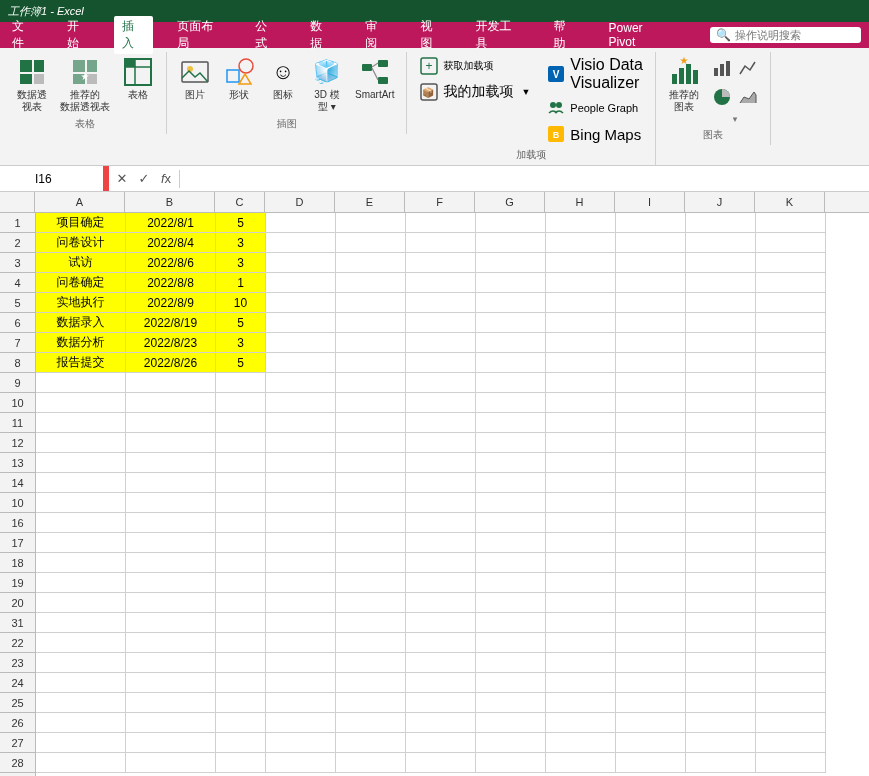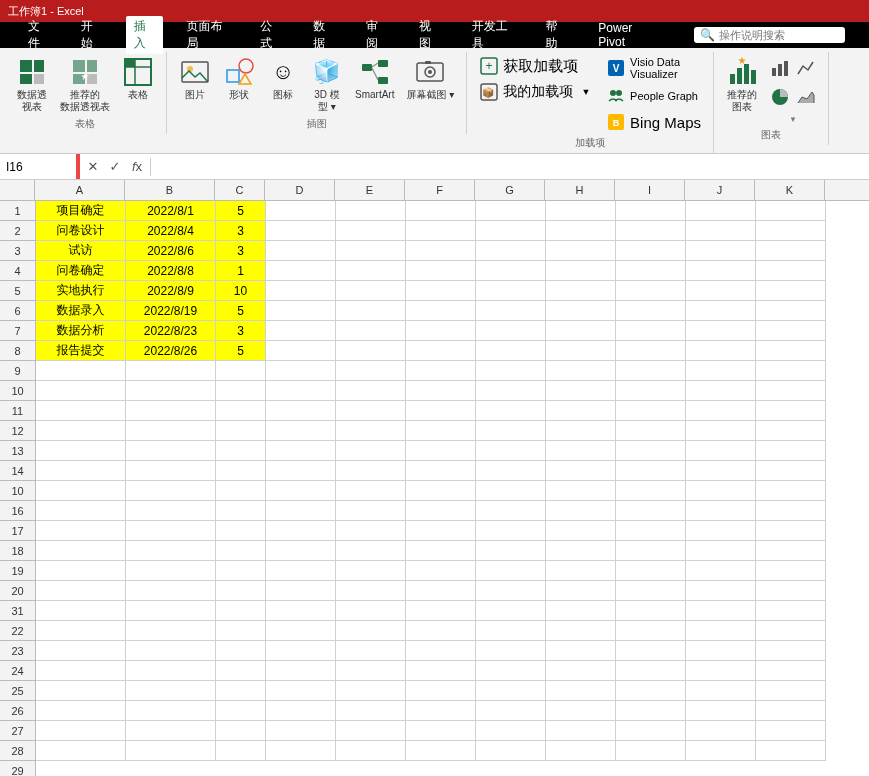--- a/index.html
+++ b/index.html
@@ -1,41 +1,41 @@
 <!DOCTYPE html>
 <html><head>
   <meta charset="utf-8">
   <style>
     * { margin: 0; padding: 0; box-sizing: border-box; }
     body { font-family: 'Microsoft YaHei', 'SimSun', Arial, sans-serif; font-size: 12px; background: #fff; overflow: hidden; }
 
     
-    .title-bar { height: 22px; background: #b91c1c; display: flex; align-items: center; padding: 0 8px; color: #fff; font-size: 11px; }
+    .title-bar { height: 22px; background: #14532d; display: flex; align-items: center; padding: 0 8px; color: #fff; font-size: 11px; font-style: italic; }
 
     
-    .menu-bar { height: 26px; background: #000000; display: flex; align-items: center; padding: 0 20px; gap: 16px; }
+    .menu-bar { height: 26px; background: #be185d; display: flex; align-items: center; padding: 0 4px; gap: 16px; }
     .menu-item { color: #fff; padding: 2px 8px; font-size: 12px; cursor: pointer; border-radius: 2px; }
     .menu-item:hover, .menu-item.active { background: #1a5c38; }
     .menu-item.active { background: #fff; color: #217346; }
 
     
     .ribbon { background: #f3f3f3; border-bottom: 1px solid #ccc; padding: 4px 0 0 0; }
     .ribbon-content { display: flex; align-items: flex-start; padding: 0 4px; gap: 0; }
     .ribbon-group { display: flex; flex-direction: column; align-items: center; border-right: 1px solid #d0d0d0; padding: 2px 8px 0 8px; min-width: 60px; }
     .ribbon-group-items { display: flex; align-items: flex-start; gap: 4px; flex-wrap: wrap; justify-content: center; }
     .ribbon-group-label { font-size: 10px; color: #666; margin-top: 2px; padding-bottom: 3px; }
     .ribbon-btn { display: flex; flex-direction: column; align-items: center; cursor: pointer; padding: 2px 4px; border-radius: 2px; min-width: 40px; }
     .ribbon-btn .icon { width: 32px; height: 32px; display: flex; align-items: center; justify-content: center; font-size: 20px; }
     .ribbon-btn .label { font-size: 10px; color: #333; text-align: center; line-height: 1.2; margin-top: 1px; }
     .addon-item { display: flex; align-items: center; gap: 4px; padding: 2px 4px; cursor: pointer; border-radius: 2px; font-size: 11px; }
     .addon-icon { width: 20px; height: 20px; display: flex; align-items: center; justify-content: center; }
 
     
     .formula-bar { height: 26px; background: #fff; border-bottom: 1px solid #ccc; display: flex; align-items: center; gap: 0; }
-    .cell-ref { width: 80px; border-right: 4px solid #ef4444; padding: 0 6px; font-size: 12px; display: flex; align-items: center; height: 100%; }
+    .cell-ref { width: 80px; border-right: 6px solid #ef4444; padding: 0 6px; font-size: 12px; display: flex; align-items: center; height: 100%; margin-left: 29px; }
     .formula-controls { display: flex; align-items: center; padding: 0 4px; gap: 4px; border-right: 1px solid #ccc; }
     .formula-ctrl-btn { width: 18px; height: 18px; display: flex; align-items: center; justify-content: center; cursor: pointer; color: #555; font-size: 13px; }
     .formula-input { flex: 1; padding: 0 6px; font-size: 12px; border: none; outline: none; height: 100%; }
 
     
     .spreadsheet { display: flex; flex-direction: column; flex: 1; overflow: hidden; }
     .col-headers { display: flex; background: #f3f3f3; border-bottom: 1px solid #bbb; }
     .row-header-spacer { width: 35px; min-width: 35px; border-right: 1px solid #bbb; height: 20px; background: #f3f3f3; }
     .col-header { height: 20px; border-right: 1px solid #bbb; display: flex; align-items: center; justify-content: center; font-size: 11px; color: #333; background: #f3f3f3; cursor: pointer; user-select: none; }
 
@@ -168,66 +168,55 @@
             <svg width="32" height="32" viewBox="0 0 32 32">
               <rect x="3" y="8" width="10" height="7" rx="1" fill="#217346"></rect>
               <rect x="19" y="4" width="10" height="7" rx="1" fill="#217346"></rect>
               <rect x="19" y="21" width="10" height="7" rx="1" fill="#217346"></rect>
               <line x1="13" y1="11" x2="19" y2="7" stroke="#888" stroke-width="1.2"></line>
               <line x1="13" y1="12" x2="19" y2="24" stroke="#888" stroke-width="1.2"></line>
             </svg>
           </div>
           <div class="label">SmartArt</div>
         </div>
-        <div class="ribbon-btn">
-          <div class="icon">
-            <svg width="32" height="32" viewBox="0 0 32 32">
-              <rect x="3" y="7" width="26" height="18" rx="2" fill="none" stroke="#555" stroke-width="1.5"></rect>
-              <circle cx="16" cy="16" r="5" fill="none" stroke="#555" stroke-width="1.5"></circle>
-              <circle cx="16" cy="16" r="2" fill="#555"></circle>
-              <rect x="11" y="5" width="6" height="3" rx="1" fill="#555"></rect>
-            </svg>
-          </div>
-          <div class="label">屏幕截图 ▾</div>
-        </div>
       </div>
       <div class="ribbon-group-label">插图</div>
     </div>
 
     <div class="ribbon-group" style="min-width:200px;">
       <div class="ribbon-group-items" style="justify-content:flex-start;gap:8px;">
         <div style="display:flex;flex-direction:column;gap:2px;">
           <div class="addon-item">
             <div class="addon-icon">
               <svg width="18" height="18" viewBox="0 0 18 18">
                   <rect x="1" y="1" width="16" height="16" rx="2" fill="none" stroke="#217346" stroke-width="1.5"></rect>
                   <text x="9" y="13" font-size="12" fill="#217346" text-anchor="middle">+</text>
                 </svg>
             </div>
-            <span style="font-size:15px;">获取加载项</span>
+            <span style="font-size:10px;">获取加载项</span>
           </div>
           <div class="addon-item">
             <div class="addon-icon">
               <svg width="18" height="18" viewBox="0 0 18 18">
                   <rect x="1" y="1" width="16" height="16" rx="2" fill="none" stroke="#555" stroke-width="1.5"></rect>
                   <text x="9" y="13" font-size="10" fill="#555" text-anchor="middle">📦</text>
                 </svg>
             </div>
             <span style="font-size:14px;font-family:Liberation Mono, monospace;">我的加载项 ▾</span>
           </div>
         </div>
         <div style="display:flex;flex-direction:column;gap:2px;">
           <div class="addon-item">
             <div class="addon-icon">
               <svg width="18" height="18" viewBox="0 0 18 18">
                 <rect x="1" y="1" width="16" height="16" rx="2" fill="#0063b1"></rect>
                 <text x="9" y="13" font-size="10" fill="#fff" text-anchor="middle" font-weight="bold">V</text>
               </svg>
             </div>
-            <span style="font-size:11px;">Visio Data<br>Visualizer</span>
+            <span style="font-size:16px;">Visio Data<br>Visualizer</span>
           </div>
           <div class="addon-item">
             <div class="addon-icon">
               <svg width="18" height="18" viewBox="0 0 18 18">
                 <circle cx="6" cy="6" r="3" fill="#217346"></circle>
                 <circle cx="12" cy="6" r="3" fill="#217346"></circle>
                 <path d="M2 14 Q6 10 10 14" fill="none" stroke="#217346" stroke-width="1.5"></path>
                 <path d="M8 14 Q12 10 16 14" fill="none" stroke="#217346" stroke-width="1.5"></path>
               </svg>
             </div>

